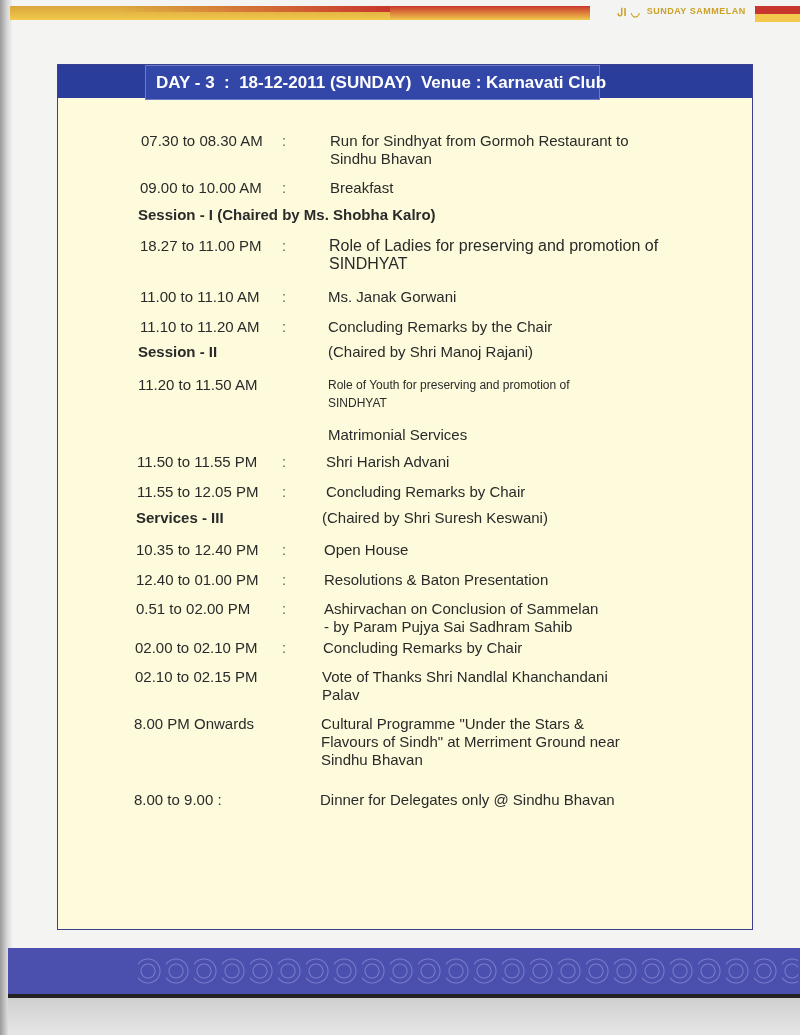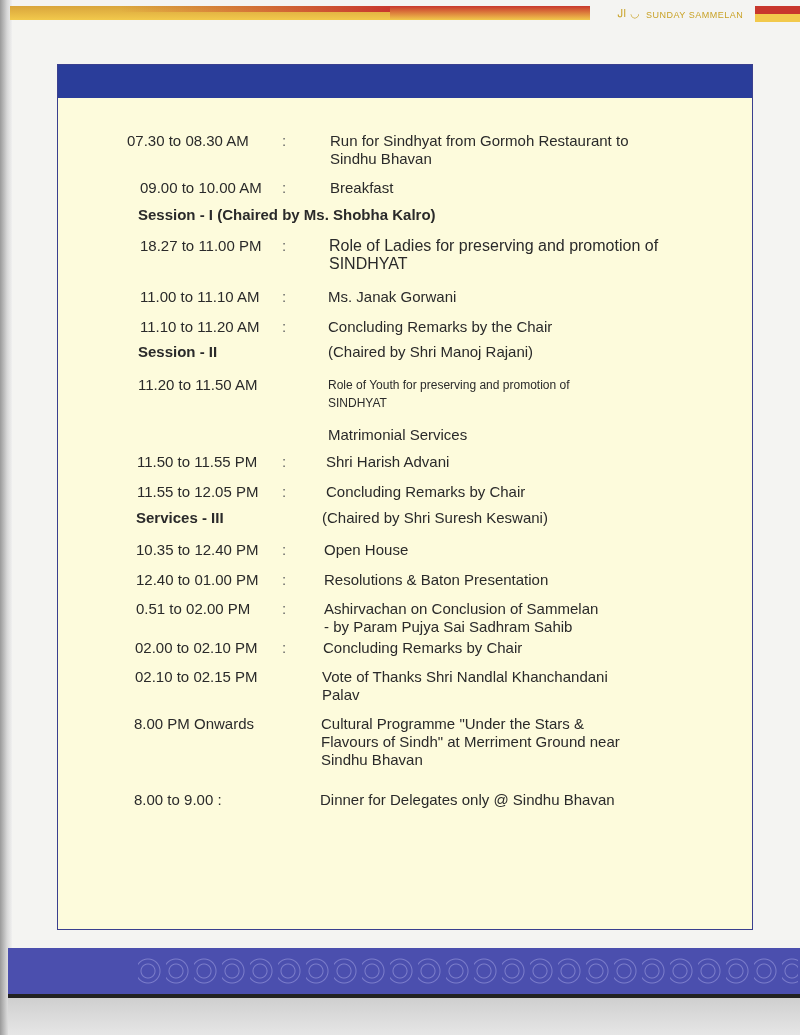--- a/index.html
+++ b/index.html
@@ -25,22 +25,22 @@
     .top-band2 {
       position: absolute; left: 390px; top: 6px; width: 200px; height: 14px;
       background: linear-gradient(180deg, #c8372d 0%, #f2c94c 100%);
     }
     .top-band-right {
       position: absolute; left: 755px; top: 6px; width: 45px; height: 16px;
       background: linear-gradient(180deg, #c8372d 0%, #c8372d 50%, #f2c94c 50%, #f2c94c 100%);
     }
     .logo {
       position: absolute; left: 618px; top: 6px; height: 14px;
-      display: flex; align-items: flex-end; gap: 6px;
-      color: #c9a227; font-weight: normal; font-size: 9px; letter-spacing: 0.5px;
+      display: flex; align-items: flex-start; gap: 6px;
+      color: #c9a227; font-weight: bold; font-size: 9px; letter-spacing: 0.5px;
     }
     .logo .mark { font-size: 11px; }
     .panel {
       position: absolute; left: 57px; top: 64px; width: 696px; height: 866px;
       background: #fdfbdc;
       border: 1px solid #3a3f8f;
     }
     .panel-header {
       position: absolute; left: 0; top: 0; width: 100%; height: 33px;
       background: #2a3d9a;
@@ -86,25 +86,26 @@
 <div class="top-band-red"></div>
 <div class="top-band2"></div>
 <div class="logo">
   <span class="mark">Ꭻl ◡</span>
   <span>SUNDAY SAMMELAN</span>
 </div>
 <div class="top-band-right"></div>
 
 <div class="panel">
   <div class="panel-header"></div>
+  <div class="title-box">DAY - 3  :  18-12-2011 (SUNDAY)  Venue : Karnavati Club</div>
 
   <div class="rows">
 
     <div class="row" style="top:67px">
-      <span class="time" style="left:69px">07.30 to 08.30 AM</span>
+      <span class="time" style="left:83px">07.30 to 08.30 AM</span>
       <span class="colon">:</span>
       <span class="desc" style="left:272px; width:360px; text-align:justify;">Run  for  Sindhyat  from  Gormoh  Restaurant  to
 Sindhu Bhavan</span>
     </div>
 
     <div class="row" style="top:114px">
       <span class="time" style="left:82px">09.00 to 10.00 AM</span>
       <span class="colon">:</span>
       <span class="desc" style="left:272px">Breakfast</span>
     </div>

